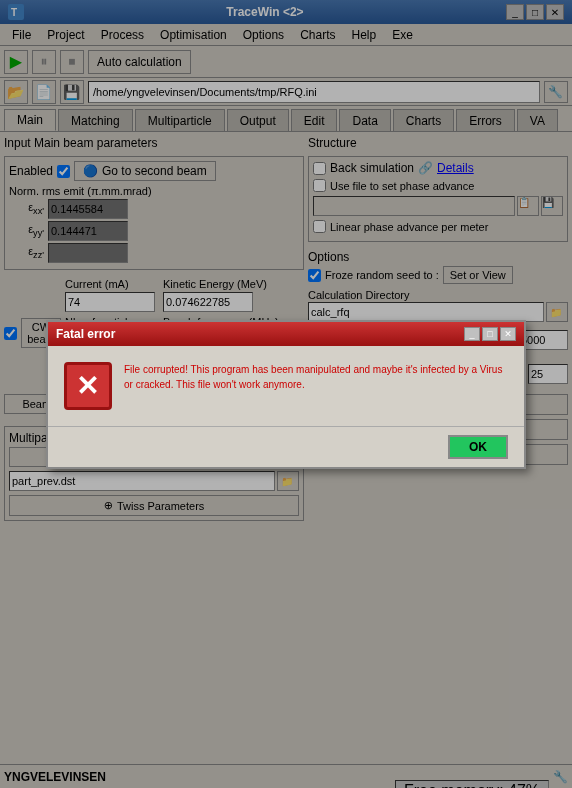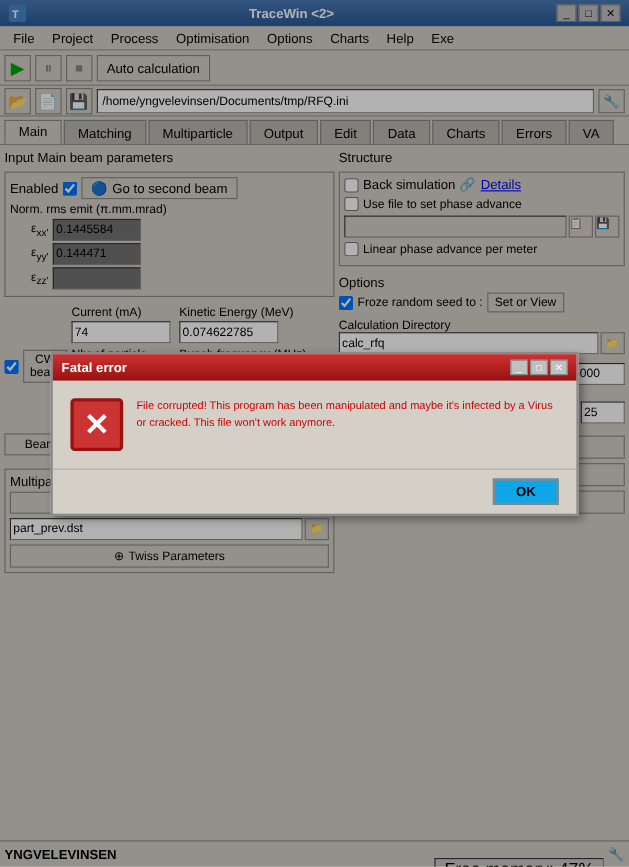--- a/index.html
+++ b/index.html
@@ -624,21 +624,21 @@
     .modal-footer {
       padding: 8px 16px;
       display: flex;
       justify-content: flex-end;
       border-top: 1px solid #aaa;
     }
 
     .ok-btn {
       width: 60px;
       height: 24px;
-      background: #0ea5e9;
+      background: #22c55e;
       border: 2px solid #888;
       cursor: pointer;
       font-size: 12px;
       font-weight: bold;
     }
 
     
     input[type="checkbox"] { cursor: pointer; }
     input[type="radio"] { cursor: pointer; }
   </style>

